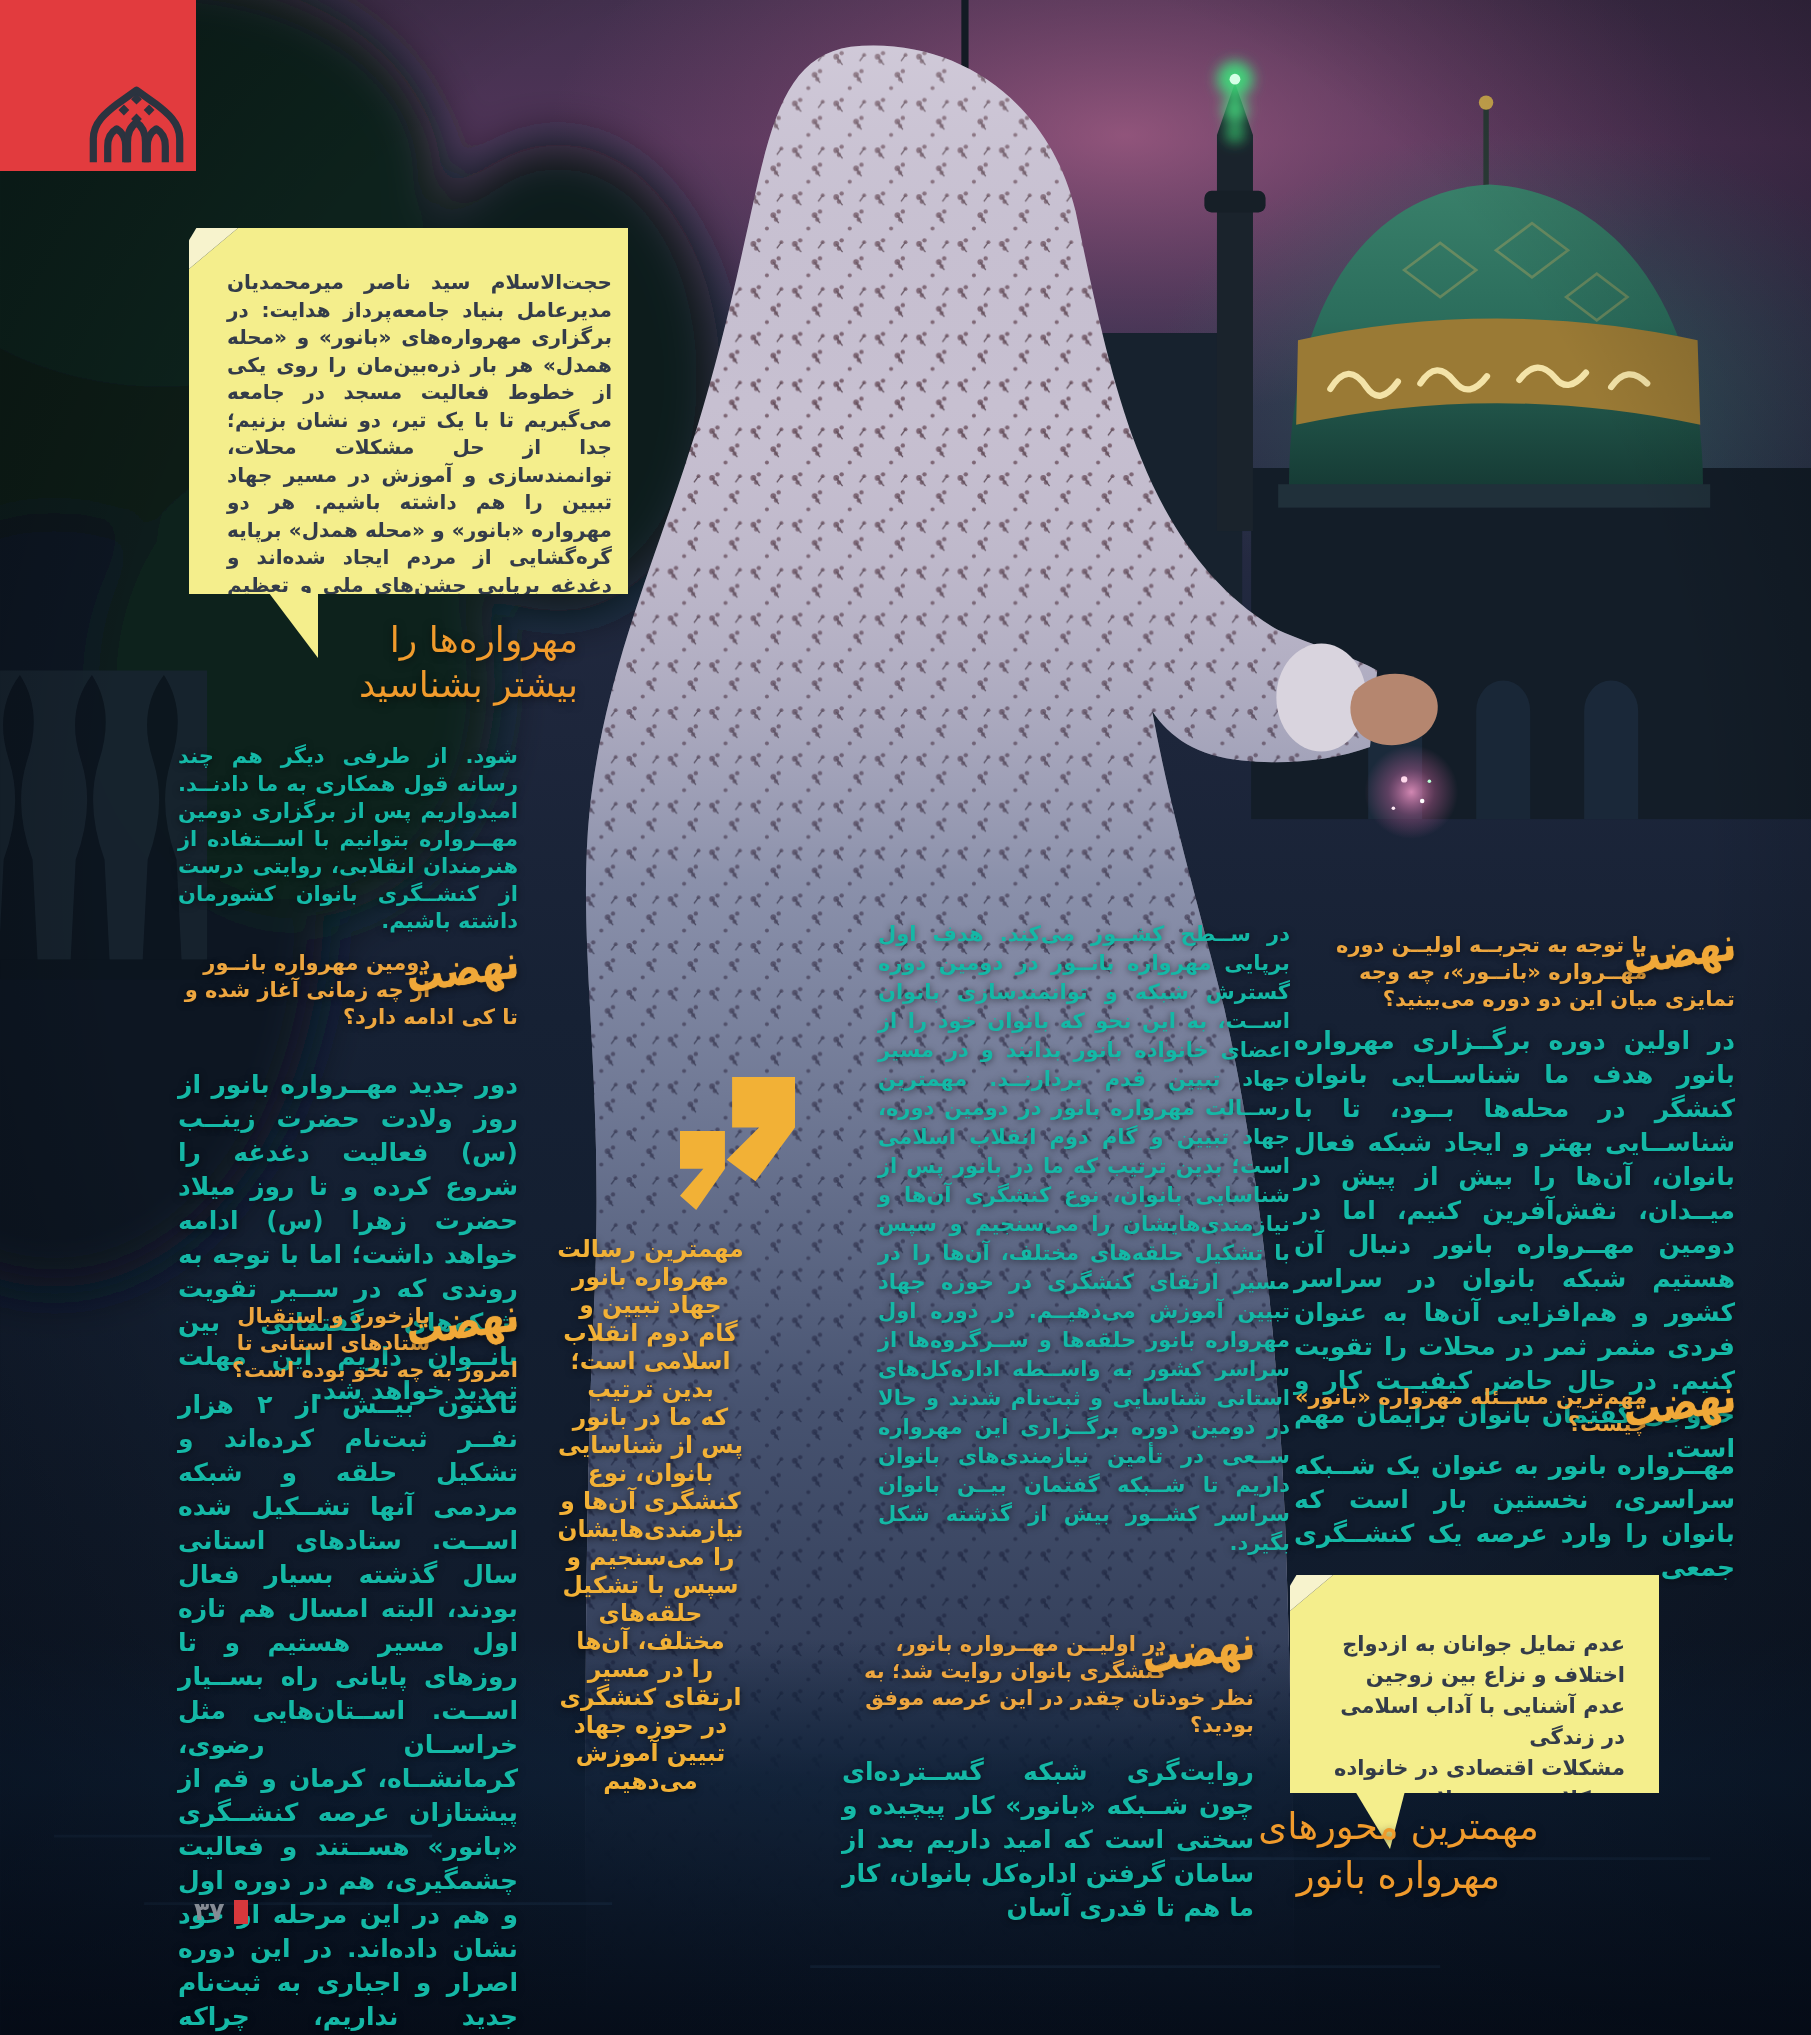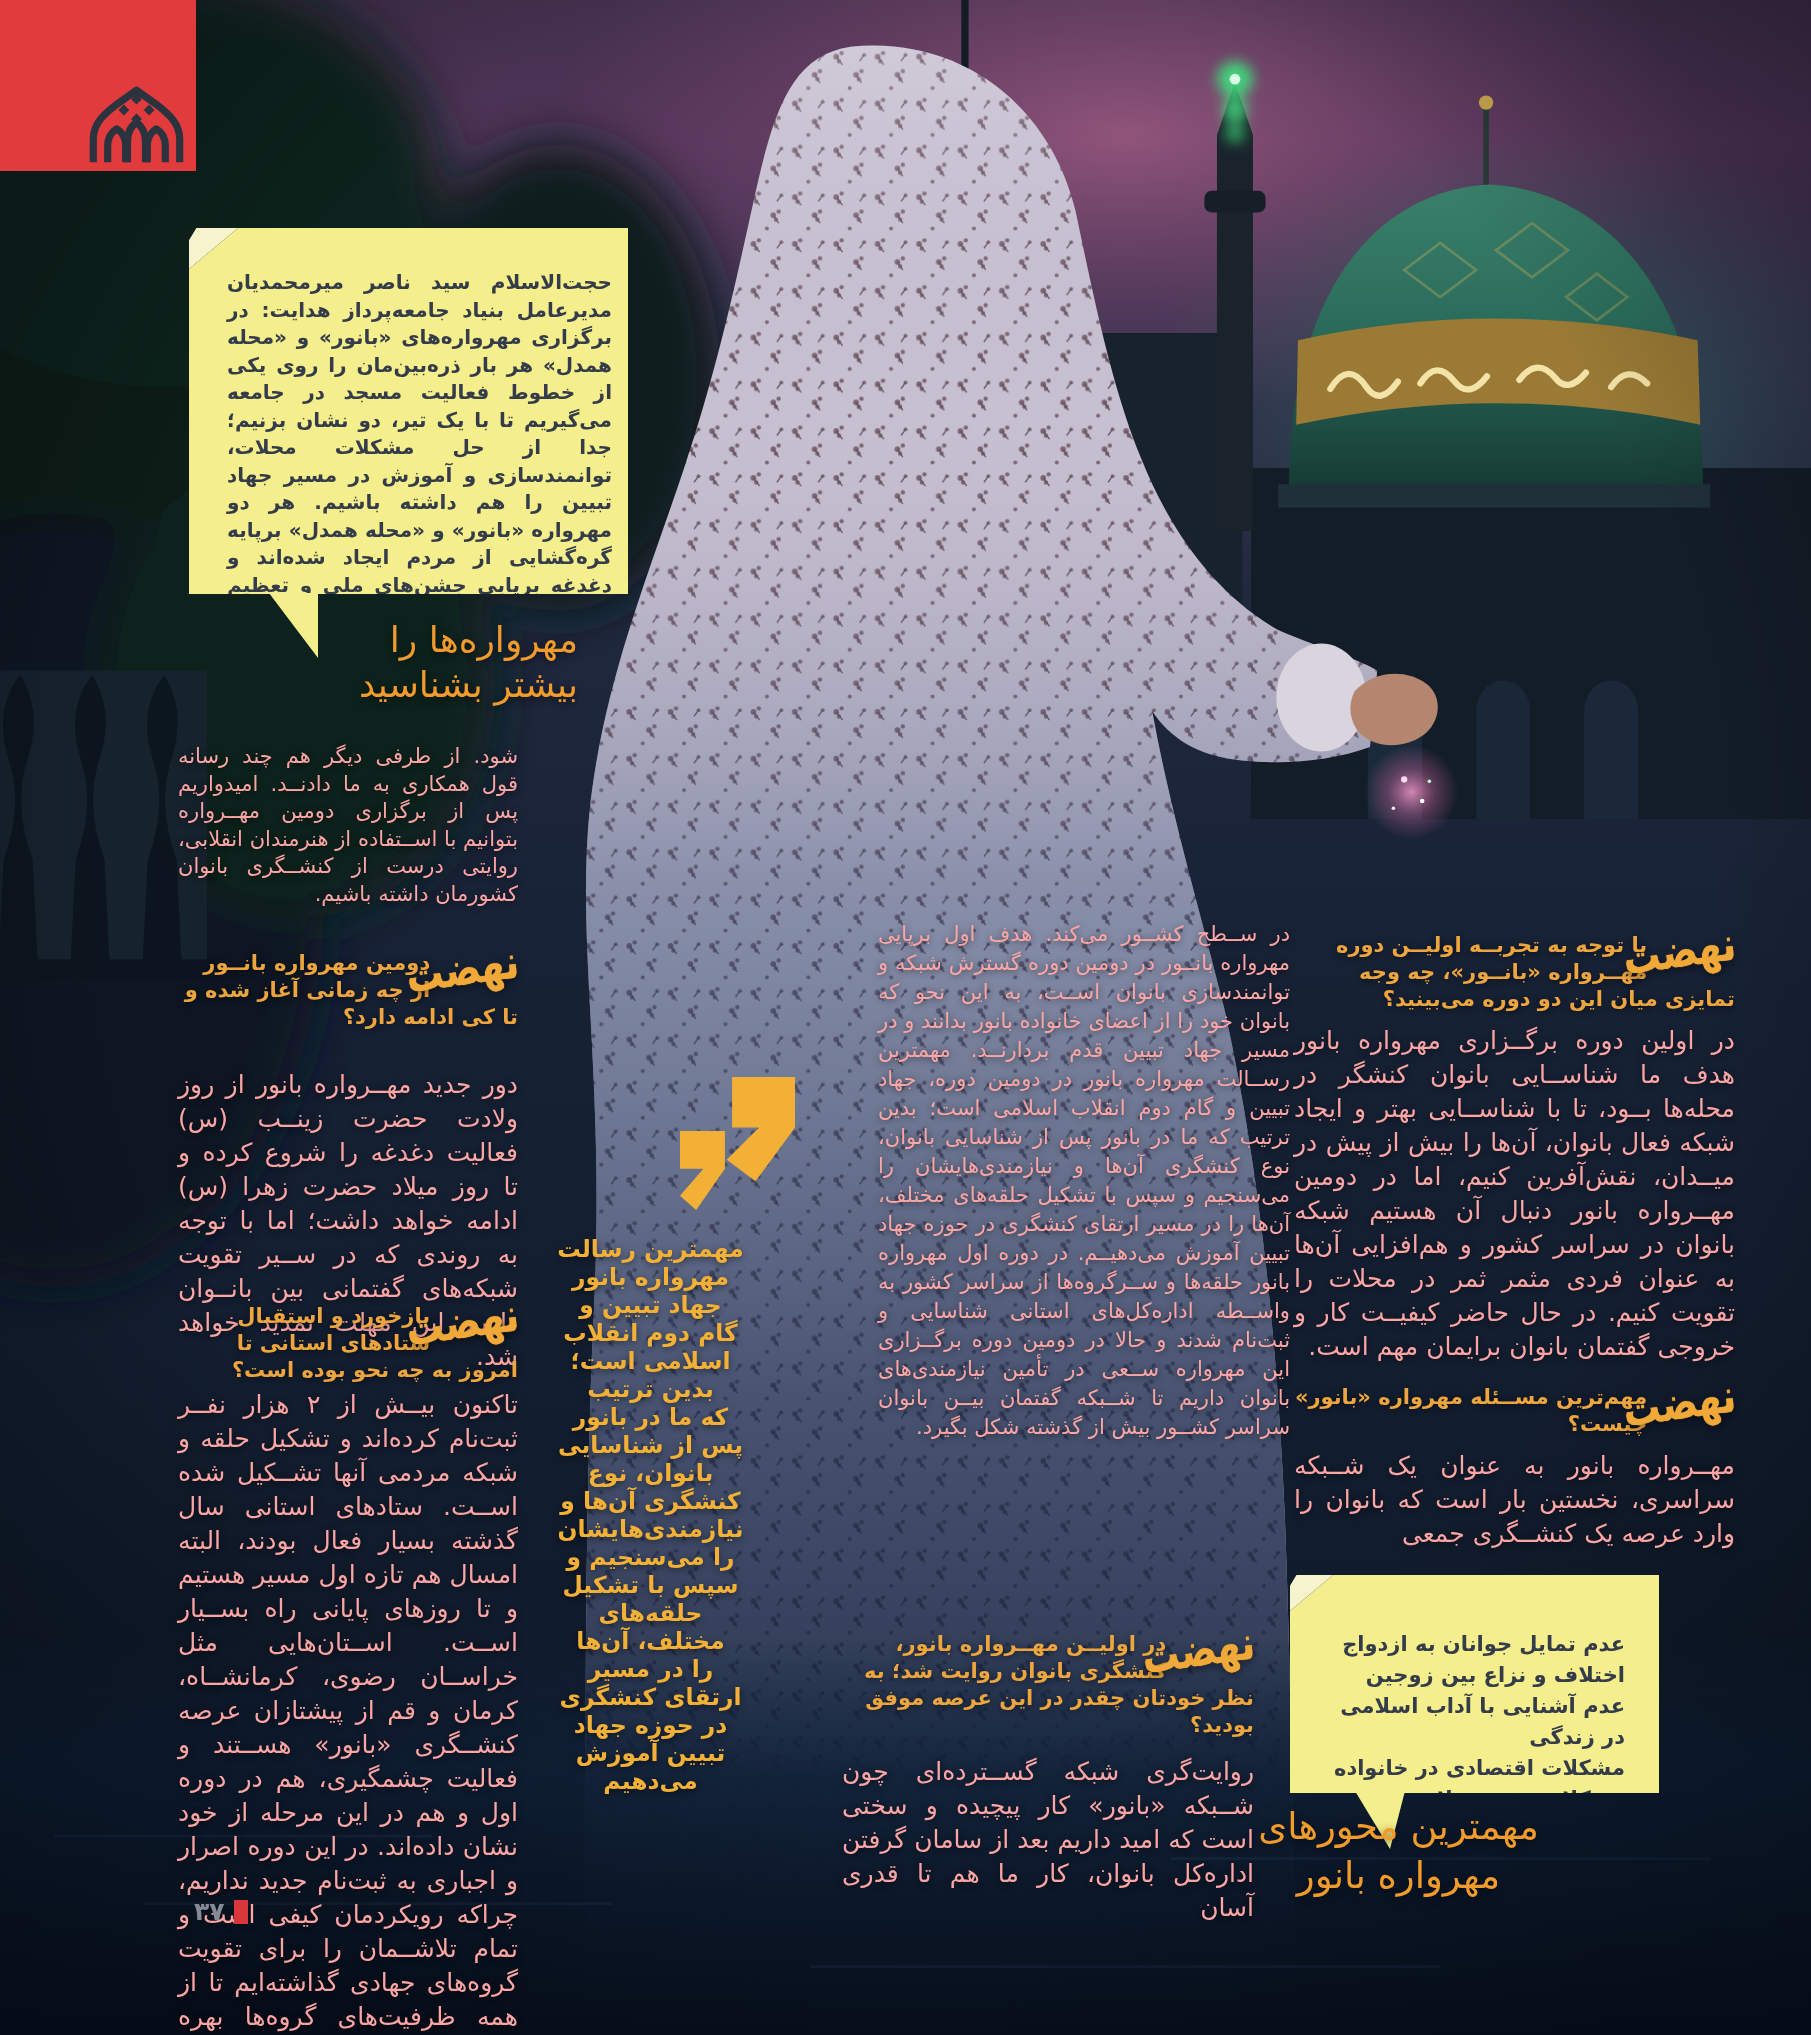--- a/index.html
+++ b/index.html
@@ -33,21 +33,21 @@
 
   
   .h-orange{color:#f09b2c;font-weight:normal;white-space:pre-line;
             text-shadow:0 1.8px 9px rgba(0,0,0,.5);}
   .section-heading{left:225px;top:617px;width:353px;text-align:right;
                    font-size:36px;line-height:45px;}
   .highlights-heading{left:1196px;top:1802px;width:405px;text-align:center;
                       font-size:37px;line-height:49px;}
 
   
-  .white-t{color:#fca5a5;font-weight:normal;text-shadow:0 0.9px 7.2px rgba(0,0,0,.55);}
+  .white-t{color:#14b8a6;font-weight:bold;text-shadow:0 0.9px 7.2px rgba(0,0,0,.55);}
   .just{text-align:justify;text-align-last:right;}
   .lead{left:178px;top:743px;width:340px;font-size:21px;line-height:27.5px;}
   .answer{font-size:25px;line-height:34px;}
   .question{color:#eda63f;font-weight:bold;font-size:21px;line-height:27px;
             text-shadow:0 0.9px 7.2px rgba(0,0,0,.55);}
   .nahzat{float:right;width:77px;text-align:center;font-weight:bold;color:#f0a838;
           font-size:36px;line-height:34px;margin:0 0 9px 10.8px;
           transform:rotate(-8deg) scale(1.02,1.28);transform-origin:center;
           text-shadow:0 0 0.9px #f0a838,0 1.8px 7.2px rgba(0,0,0,.5);}
 

